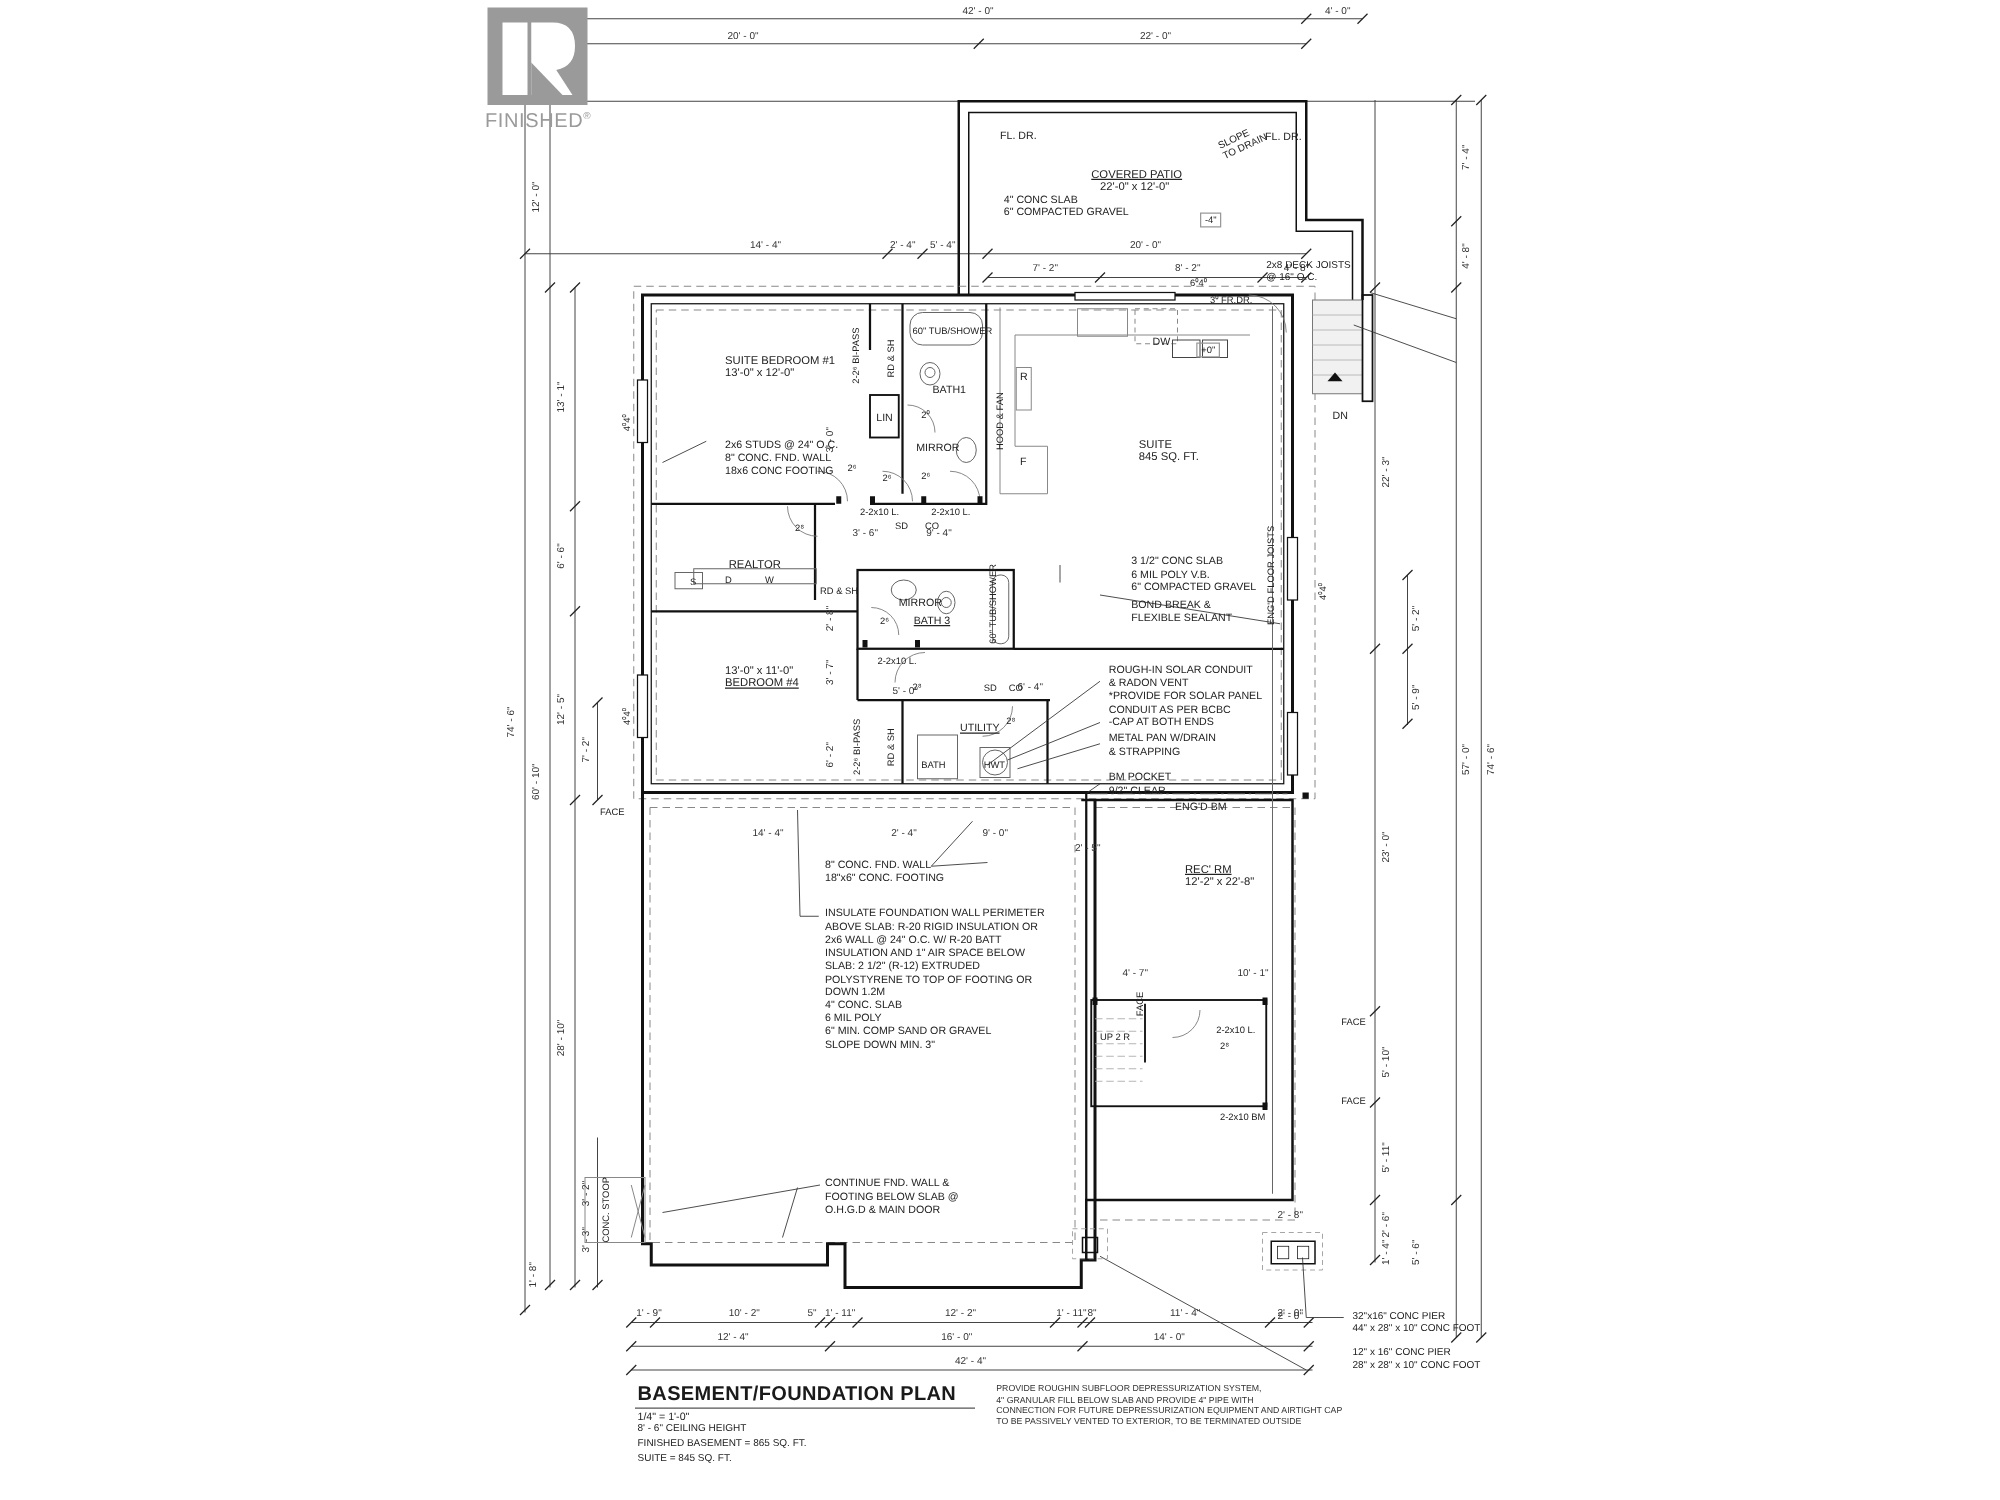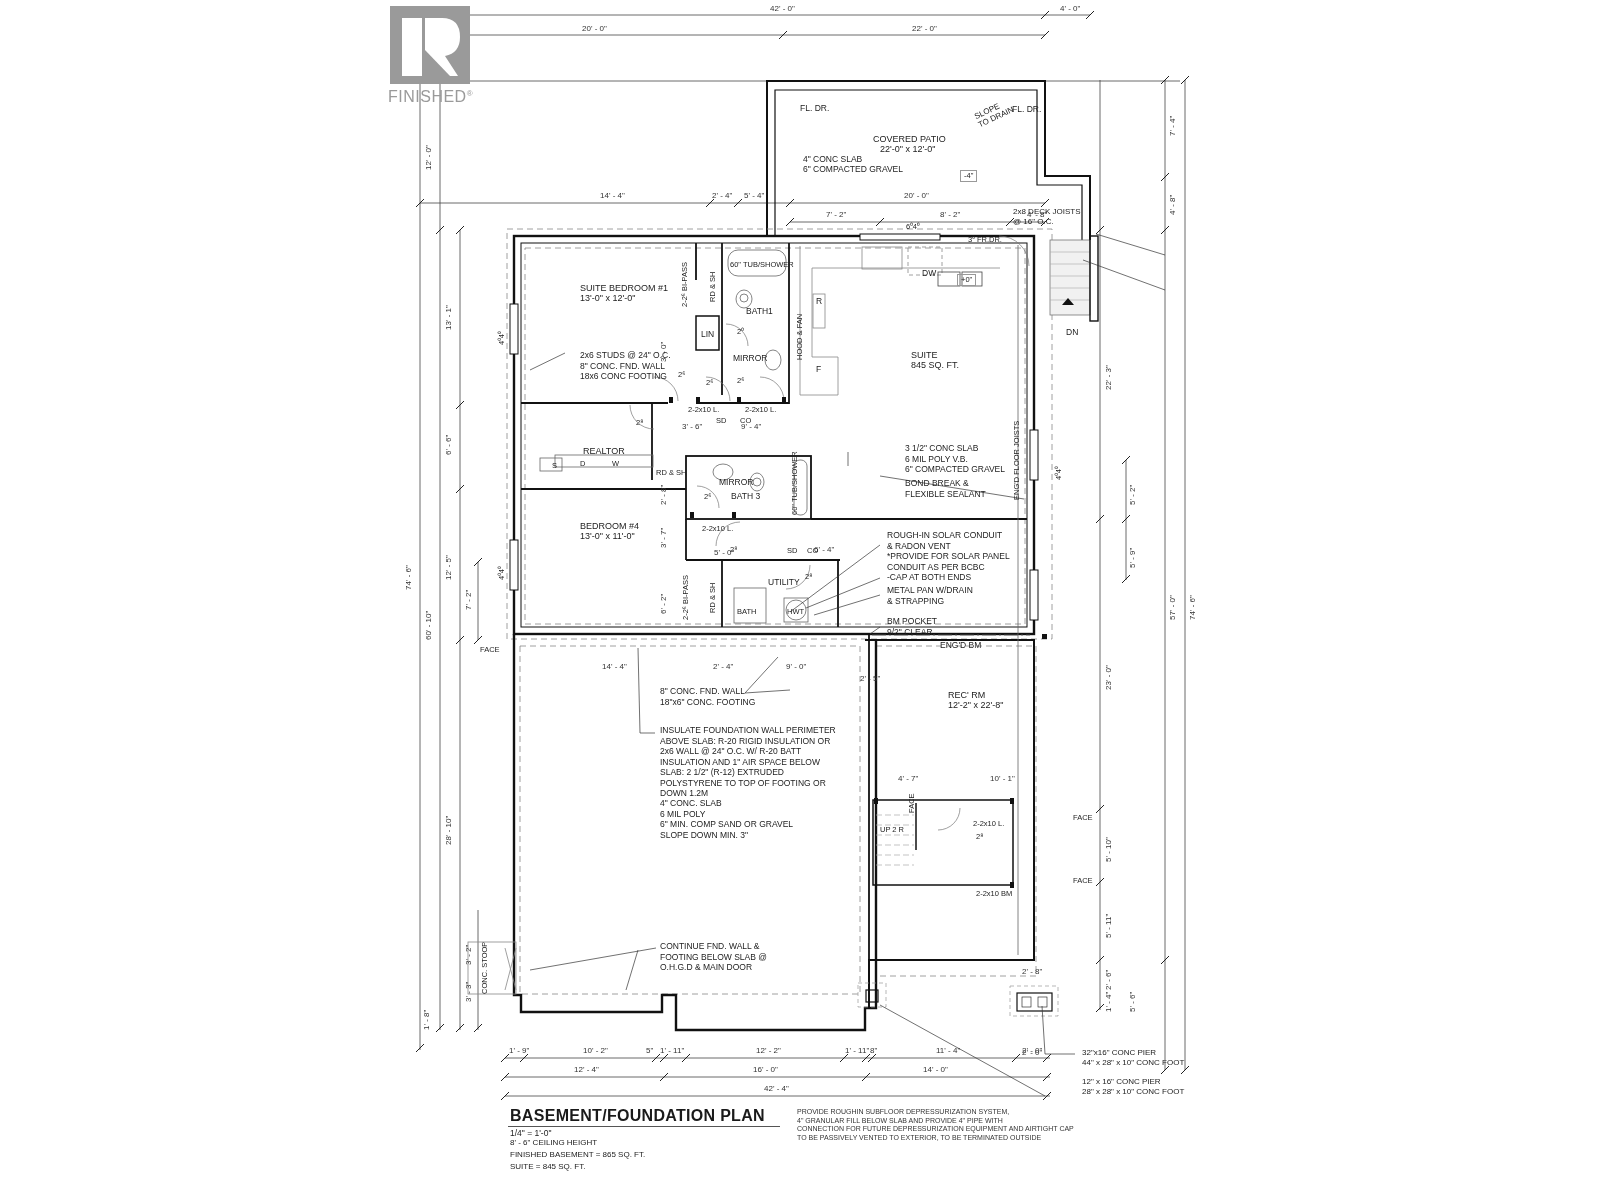--- a/index.html
+++ b/index.html
@@ -2,21 +2,21 @@
 <html><head>
 <meta charset="utf-8">
 <style>
   html, body { margin:0; padding:0; background:#ffffff; }
   body { width:1600px; height:1200px; position:relative; overflow:hidden;
          font-family:"Liberation Sans", sans-serif; color:#1a1a1a; }
   svg.plan { position:absolute; left:0; top:0; }
   .lbl { position:absolute; font-size:8.5px; line-height:10px; white-space:nowrap; color:#222; }
   .lbl.sm { font-size:7.5px; }
   .lbl.md { font-size:9px; }
-  .lbl.ul { }
+  .lbl.ul { text-decoration:underline; }
   .lbl.vert { transform-origin:left top; transform:rotate(-90deg); }
   .note { position:absolute; font-size:8.5px; line-height:10.5px; color:#222; white-space:pre; }
   .dim { position:absolute; font-size:8px; color:#333; white-space:nowrap; }
   .dim.vert { transform-origin:left top; transform:rotate(-90deg); }
   .logo { position:absolute; left:390px; top:6px; width:80px; height:78px; background:#9a9a9a; }
   .logo-r { position:absolute; left:0; top:0; width:80px; height:78px; }
   .logo-text { position:absolute; left:388px; top:88px; font-size:16px; color:#9a9a9a; letter-spacing:0.5px; }
   .title { position:absolute; left:510px; top:1107px; font-size:16px; font-weight:bold; color:#1a1a1a; letter-spacing:0.3px; }
   .title-rule { position:absolute; left:508px; top:1126px; width:272px; height:1px; background:#555; }
   .meta { position:absolute; left:510px; font-size:8.5px; color:#222; }
@@ -392,21 +392,21 @@
 <div class="lbl" style="left:733px;top:353px">MIRROR</div>
 <div class="lbl vert sm" style="left:680px;top:307px">2-2⁶ BI-PASS</div>
 <div class="lbl vert sm" style="left:708px;top:302px">RD &amp; SH</div>
 <div class="lbl vert sm" style="left:795px;top:360px">HOOD &amp; FAN</div>
 
 <div class="lbl" style="left:816px;top:296px">R</div>
 <div class="lbl" style="left:816px;top:364px">F</div>
 <div class="lbl" style="left:922px;top:268px">DW</div>
 <div class="lbl sm" style="left:957px;top:274px;border:1px solid #999;padding:0 3px">+0"</div>
 <div class="lbl sm" style="left:968px;top:235px">3⁰ FR.DR.</div>
-<div class="lbl sm" style="left:906px;top:222px">6⁰4⁰</div>
+<div class="lbl sm" style="left:952px;top:222px">6⁰4⁰</div>
 <div class="lbl md" style="left:911px;top:350px">SUITE</div>
 <div class="lbl md" style="left:911px;top:360px">845 SQ. FT.</div>
 <div class="lbl" style="left:1066px;top:327px">DN</div>
 <div class="lbl vert sm" style="left:1012px;top:500px">ENG'D FLOOR JOISTS</div>
 <div class="note" style="left:905px;top:443px">3 1/2" CONC SLAB
 6 MIL POLY V.B.
 6" COMPACTED GRAVEL</div>
 <div class="note" style="left:905px;top:478px">BOND BREAK &amp;
 FLEXIBLE SEALANT</div>
 <div class="lbl vert sm" style="left:1054px;top:480px">4⁰4⁰</div>
@@ -424,21 +424,21 @@
 <div class="lbl sm" style="left:612px;top:459px">W</div>
 <div class="lbl sm" style="left:552px;top:461px">S</div>
 <div class="lbl sm" style="left:636px;top:418px">2⁸</div>
 <div class="lbl sm" style="left:656px;top:468px">RD &amp; SH</div>
 
 <div class="lbl" style="left:719px;top:477px">MIRROR</div>
 <div class="lbl ul" style="left:731px;top:491px">BATH 3</div>
 <div class="lbl vert sm" style="left:790px;top:515px">60" TUB/SHOWER</div>
 <div class="lbl sm" style="left:704px;top:492px">2⁶</div>
 
-<div class="lbl md ul" style="left:580px;top:521px">BEDROOM #4</div>
+<div class="lbl md ul" style="left:580px;top:541px">BEDROOM #4</div>
 <div class="lbl md" style="left:580px;top:531px">13'-0" x 11'-0"</div>
 <div class="lbl vert sm" style="left:497px;top:580px">4⁰4⁰</div>
 <div class="lbl sm" style="left:702px;top:524px">2-2x10 L.</div>
 <div class="lbl sm" style="left:730px;top:545px">2⁸</div>
 <div class="lbl sm" style="left:787px;top:546px">SD</div>
 <div class="lbl sm" style="left:807px;top:546px">CO</div>
 <div class="lbl vert sm" style="left:681px;top:620px">2-2⁶ BI-PASS</div>
 <div class="lbl vert sm" style="left:708px;top:613px">RD &amp; SH</div>
 
 <div class="lbl ul" style="left:768px;top:577px">UTILITY</div>

